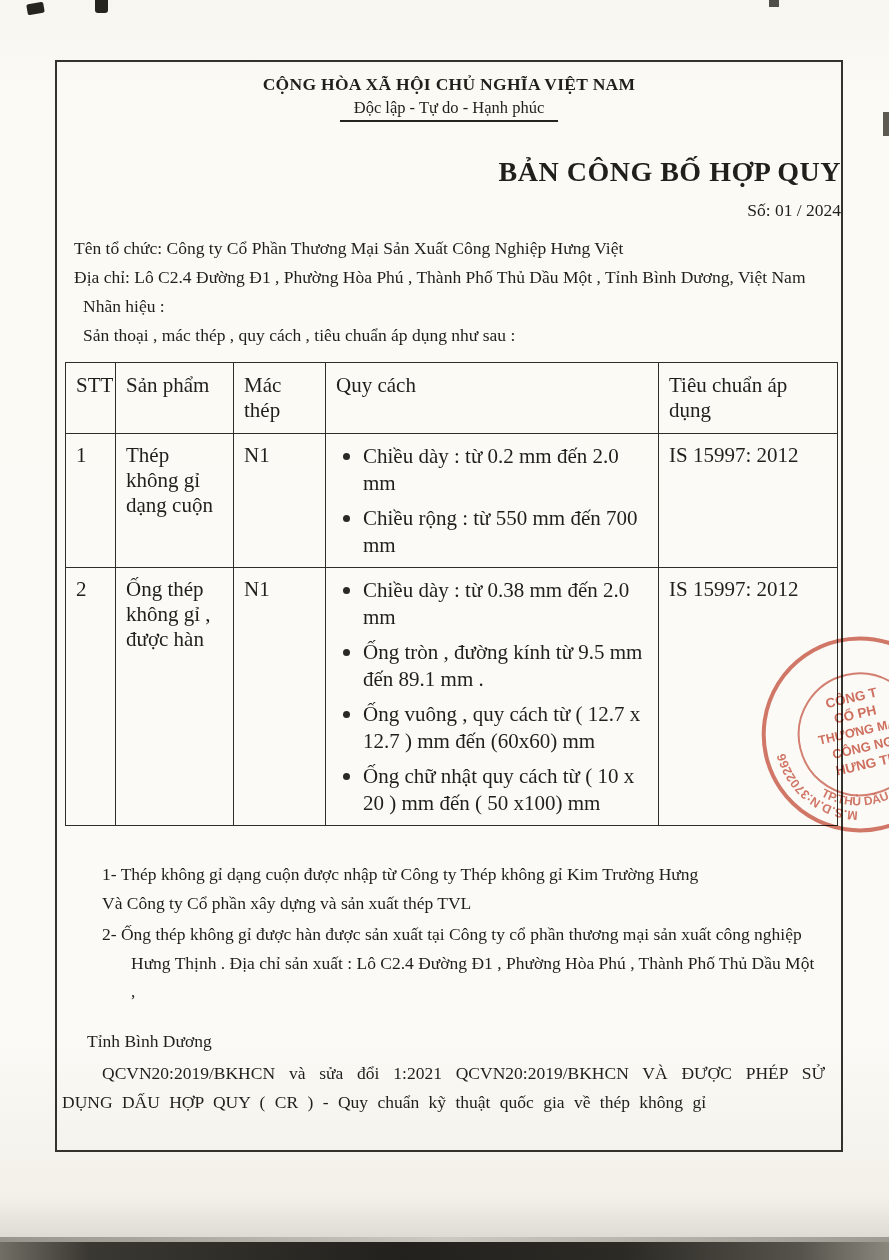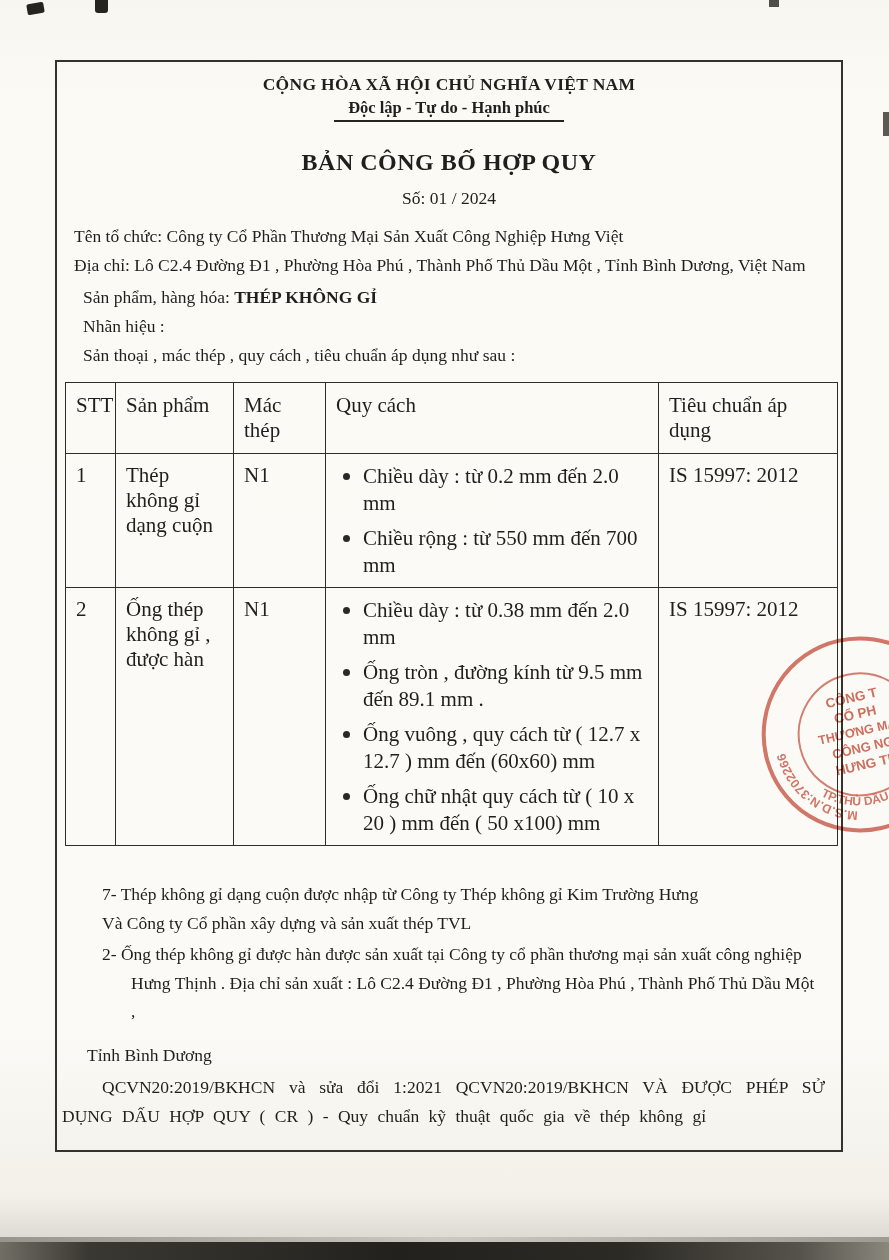--- a/index.html
+++ b/index.html
@@ -28,25 +28,25 @@
     background: linear-gradient(90deg, rgba(95,92,84,.55), rgba(150,147,137,.25) 50%, rgba(95,92,84,.5));
   }
 
   .frame {
     position: absolute; left: 55px; top: 60px; width: 784px; height: 1088px;
     border: 2px solid #34322d;
   }
   .nat-title { text-align: center; font-weight: bold; font-size: 17.5px; margin-top: 12px; letter-spacing: .3px; }
   .motto-wrap { text-align: center; margin-top: 3px; }
   .motto {
-    display: inline-block; font-weight: bold; font-size: 16.5px;
+    display: inline-block; font-weight: normal; font-size: 16.5px;
     padding: 0 14px 2px 14px; border-bottom: 2px solid #26241f;
   }
-  .doc-title { text-align: center; font-weight: bold; font-size: 24px; margin-top: 27px; letter-spacing: .5px; }
-  .doc-number { text-align: center; font-size: 17.5px; margin-top: 12px; }
+  .doc-title { text-align: right; font-weight: bold; font-size: 28px; margin-top: 34px; letter-spacing: .5px; }
+  .doc-number { text-align: right; font-size: 17.5px; margin-top: 12px; }
 
   .info { margin: 13px 20px 0 17px; font-size: 17.5px; line-height: 29px; }
   .info p { margin: 0; }
   .info .indent { padding-left: 9px; }
   .info .gap-top { margin-top: 3px; }
   .bold { font-weight: bold; }
 
   table.spec-table {
     border-collapse: collapse; table-layout: fixed;
     margin: 12px 0 0 8px; width: 772px;
@@ -65,21 +65,21 @@
   .spec-item { position: relative; padding-left: 27px; margin-bottom: 8px; line-height: 27px; }
   .spec-item:last-child { margin-bottom: 0; }
   .dot {
     position: absolute; left: 7px; top: 10px; width: 7px; height: 7px;
     border-radius: 50%; background: #2a2925;
   }
 
   .notes { margin: 34px 26px 0 30px; font-size: 17.5px; line-height: 28.5px; }
   .note-num { margin-left: 15px; }
   .note-hang { margin-left: 15px; padding-left: 29px; text-indent: -29px; margin-top: 3px; }
-  .note-plain { margin-top: 15px; }
+  .note-plain { margin-top: 21px; }
   .conformity {
     margin: 4px 16px 0 5px; font-size: 17.5px; line-height: 29px;
     text-indent: 40px; text-align: justify; word-spacing: 5px;
   }
 
   .stamp-wrap {
     position: absolute; left: 740px; top: 616px; width: 252px; height: 238px;
     transform: rotate(-13deg); mix-blend-mode: multiply; opacity: .88;
     pointer-events: none;
   }
@@ -101,21 +101,20 @@
     <div class="motto-wrap">
       <span class="motto">Độc lập - Tự do - Hạnh phúc</span>
     </div>
 
     <div class="doc-title">BẢN CÔNG BỐ HỢP QUY</div>
     <div class="doc-number">Số: 01 / 2024</div>
 
     <div class="info">
       <p>Tên tổ chức: Công ty Cổ Phần Thương Mại Sản Xuất Công Nghiệp Hưng Việt</p>
       <p>Địa chỉ: Lô C2.4 Đường Đ1 , Phường Hòa Phú , Thành Phố Thủ Dầu Một , Tỉnh Bình Dương, Việt Nam</p>
-      <p class="indent gap-top"><span>Sản phẩm, hàng hóa: </span><span class="bold">THÉP KHÔNG GỈ</span></p>
       <p class="indent">Nhãn hiệu :</p>
       <p class="indent">Sản thoại , mác thép , quy cách , tiêu chuẩn áp dụng như sau :</p>
     </div>
 
     <table class="spec-table">
       <colgroup>
         <col style="width:50px">
           <col style="width:118px">
           <col style="width:92px">
           <col style="width:333px">
@@ -150,21 +149,21 @@
             <div class="spec-item"><span class="dot"></span><span>Ống tròn , đường kính từ 9.5 mm đến 89.1 mm .</span></div>
             <div class="spec-item"><span class="dot"></span><span>Ống vuông , quy cách từ ( 12.7 x 12.7 ) mm đến (60x60) mm</span></div>
             <div class="spec-item"><span class="dot"></span><span>Ống chữ nhật quy cách từ ( 10 x 20 ) mm đến ( 50 x100) mm</span></div>
           </td>
           <td>IS 15997: 2012</td>
         </tr>
       </tbody>
     </table>
 
     <div class="notes">
-      <div class="note-num">7-  Thép không gỉ dạng cuộn được nhập từ Công ty Thép không gỉ Kim Trường Hưng</div>
+      <div class="note-num">1-  Thép không gỉ dạng cuộn được nhập từ Công ty Thép không gỉ Kim Trường Hưng</div>
       <div class="note-num">Và Công ty Cổ phần xây dựng và sản xuất thép TVL</div>
       <div class="note-hang">2-  Ống thép không gỉ được hàn được sản xuất tại Công ty cổ phần thương mại sản xuất công nghiệp Hưng Thịnh . Địa chỉ sản xuất : Lô C2.4 Đường Đ1 , Phường Hòa Phú , Thành Phố Thủ Dầu Một ,</div>
       <div class="note-plain">Tỉnh Bình Dương</div>
     </div>
     <div class="conformity">QCVN20:2019/BKHCN và sửa đổi 1:2021 QCVN20:2019/BKHCN VÀ ĐƯỢC PHÉP SỬ DỤNG DẤU HỢP QUY ( CR ) -  Quy chuẩn kỹ thuật quốc gia về thép không gỉ</div>
 
   </div>
 
   <div class="stamp-wrap">
     <svg width="252" height="238" viewBox="0 0 252 238">

